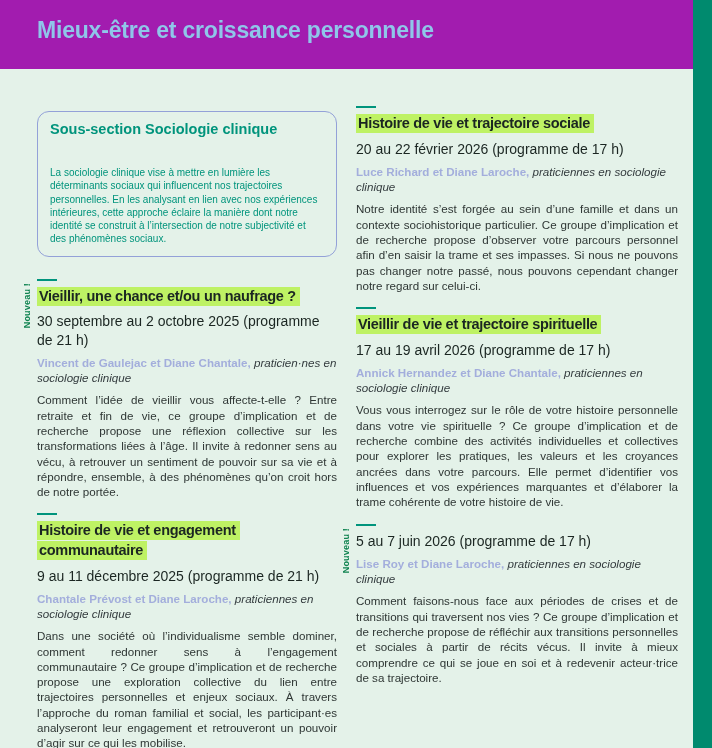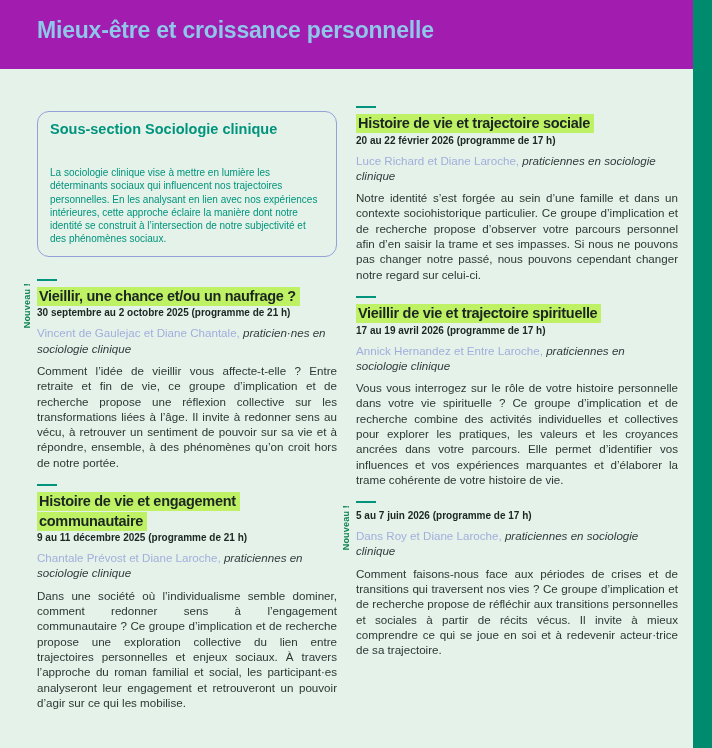--- a/index.html
+++ b/index.html
@@ -47,23 +47,23 @@
     writing-mode:vertical-rl; transform:rotate(180deg);
     font-size:9px; font-weight:bold; color:#0F8350; letter-spacing:0.2px;
     white-space:nowrap;
   }
   .prog-title { font-size:14.5px; font-weight:800; line-height:1.35; letter-spacing:-0.3px; color:#1B2622; }
   .prog-title .hl {
     background:#bef264; white-space:pre-line;
     padding:1px 4px 2px 2px;
     -webkit-box-decoration-break:clone; box-decoration-break:clone;
   }
-  .prog-date { font-size:10px; font-weight:bold; color:#1B2622; line-height:1.3; }
+  .prog-date { margin-top:6px; font-size:14px; font-weight:normal; color:#1B2622; line-height:1.3; }
   .prog-facil { margin-top:6px; font-size:11.6px; line-height:1.32; }
-  .prog-facil .names { color:#A3AEDC; font-weight:normal; }
+  .prog-facil .names { color:#A3AEDC; font-weight:bold; }
   .prog-facil .role  { color:#333B3E; font-style:italic; }
   .prog-desc {
     margin-top:7px; font-size:11.6px; line-height:1.32; color:#2E3634;
     text-align:justify;
   }
 </style>
 </head>
 <body>
 
 <div class="page">
@@ -110,28 +110,28 @@
           <h3 class="prog-title"><span class="hl">Histoire de vie et trajectoire sociale</span></h3>
           <p class="prog-date">20 au 22 février 2026 (programme de 17 h)</p>
           <p class="prog-facil"><span class="names">Luce Richard et Diane Laroche,</span> <span class="role">praticiennes en sociologie clinique</span></p>
           <p class="prog-desc">Notre identité s’est forgée au sein d’une famille et dans un contexte sociohistorique particulier. Ce groupe d’implication et de recherche propose d’observer votre parcours personnel afin d’en saisir la trame et ses impasses. Si nous ne pouvons pas changer notre passé, nous pouvons cependant changer notre regard sur celui-ci.</p>
         </section>
 
         <section class="program tight">
           <div class="rule"></div>
           <h3 class="prog-title"><span class="hl">Vieillir de vie et trajectoire spirituelle</span></h3>
           <p class="prog-date">17 au 19 avril 2026 (programme de 17 h)</p>
-          <p class="prog-facil"><span class="names">Annick Hernandez et Entre Laroche,</span> <span class="role">praticiennes en sociologie clinique</span></p>
+          <p class="prog-facil"><span class="names">Annick Hernandez et Diane Chantale,</span> <span class="role">praticiennes en sociologie clinique</span></p>
           <p class="prog-desc">Vous vous interrogez sur le rôle de votre histoire personnelle dans votre vie spirituelle&nbsp;? Ce groupe d’implication et de recherche combine des activités individuelles et collectives pour explorer les pratiques, les valeurs et les croyances ancrées dans votre parcours. Elle permet d’identifier vos influences et vos expériences marquantes et d’élaborer la trame cohérente de votre histoire de vie.</p>
         </section>
 
         <section class="program tight">
           <div class="rule"></div>
           <div class="new-badge">Nouveau !</div>
           <p class="prog-date">5 au 7 juin 2026 (programme de 17 h)</p>
-          <p class="prog-facil"><span class="names">Dans Roy et Diane Laroche,</span> <span class="role">praticiennes en sociologie clinique</span></p>
+          <p class="prog-facil"><span class="names">Lise Roy et Diane Laroche,</span> <span class="role">praticiennes en sociologie clinique</span></p>
           <p class="prog-desc">Comment faisons-nous face aux périodes de crises et de transitions qui traversent nos vies&nbsp;? Ce groupe d’implication et de recherche propose de réfléchir aux transitions personnelles et sociales à partir de récits vécus. Il invite à mieux comprendre ce qui se joue en soi et à redevenir acteur·trice de sa trajectoire.</p>
         </section>
 
       </div>
     </div>
   </div>
 </div>
 
 </body></html>

